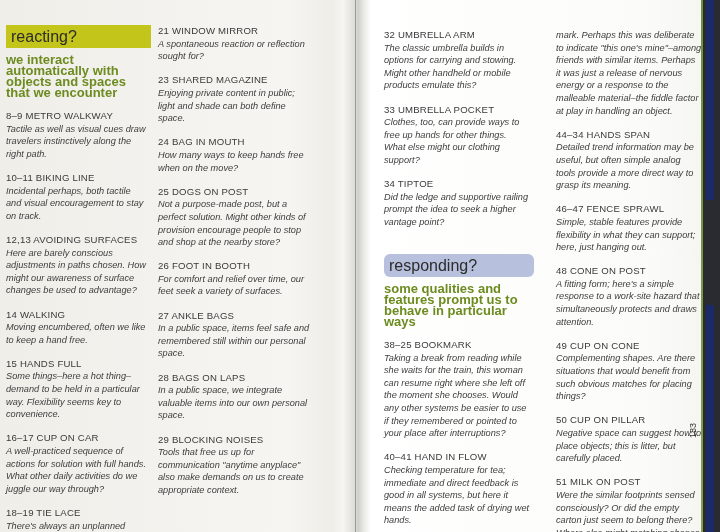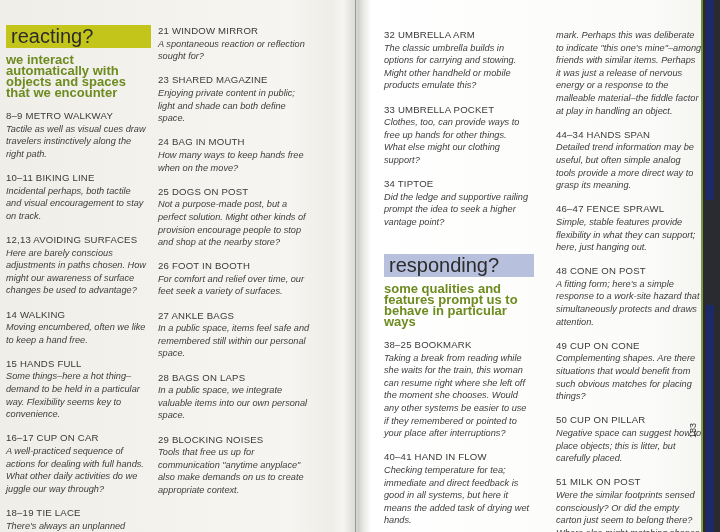--- a/index.html
+++ b/index.html
@@ -37,25 +37,25 @@
       position: absolute; top: 0;
       font-size: 9.2px; line-height: 12.6px; color: #3a3a3a;
     }
     .col1 { left: 6px; width: 140px; top: 25px; }
     .col2 { left: 158px; width: 152px; top: 25px; }
     .col3 { left: 384px; width: 146px; top: 29px; }
     .col4 { left: 556px; width: 146px; top: 29px; }
 
     .section-head {
       height: 23px; padding: 0 0 0 5px;
-      font-size: 20px; line-height: 23px; color: #2c2c2c;
+      font-size: 16px; line-height: 23px; color: #2c2c2c;
       margin-bottom: 6px;
     }
     .head-reacting { background: #c4c51a; width: 145px; }
-    .head-responding { background: #b7c0dc; width: 150px; margin-top: 0; }
+    .head-responding { background: #b7c0dc; width: 150px; margin-top: 0; border-radius: 6px; }
     .section-sub {
       font-weight: bold; color: #6d8b1f; font-size: 13px; line-height: 11px;
       margin-bottom: 12px;
     }
     .entry { margin-bottom: 11.6px; }
     .entry-title {
       font-size: 9.6px; letter-spacing: 0.2px; color: #3a3a3a; line-height: 12.6px;
     }
     .entry-body { color: #3d3d3d; font-style: italic; }
     .page-num {
@@ -93,21 +93,21 @@
         <div class="entry">
           <div class="entry-title">14 WALKING</div>
           <div class="entry-body">Moving encumbered, often we like to keep a hand free.</div>
         </div>
         <div class="entry">
           <div class="entry-title">15 HANDS FULL</div>
           <div class="entry-body">Some things–here a hot thing–demand to be held in a particular way. Flexibility seems key to convenience.</div>
         </div>
         <div class="entry">
           <div class="entry-title">16–17 CUP ON CAR</div>
-          <div class="entry-body">A well-practiced sequence of actions for dealing with full hands. What other daily activities do we juggle our way through?</div>
+          <div class="entry-body">A well-practiced sequence of actions for solution with full hands. What other daily activities do we juggle our way through?</div>
         </div>
         <div class="entry">
           <div class="entry-title">18–19 TIE LACE</div>
           <div class="entry-body">There's always an unplanned need, here something just at the right level for feet. Versatile elements and surfaces fulfill multiple uses.</div>
         </div>
       </div>
   </div>
 
   <div class="col col2">
     <div id="c2">

